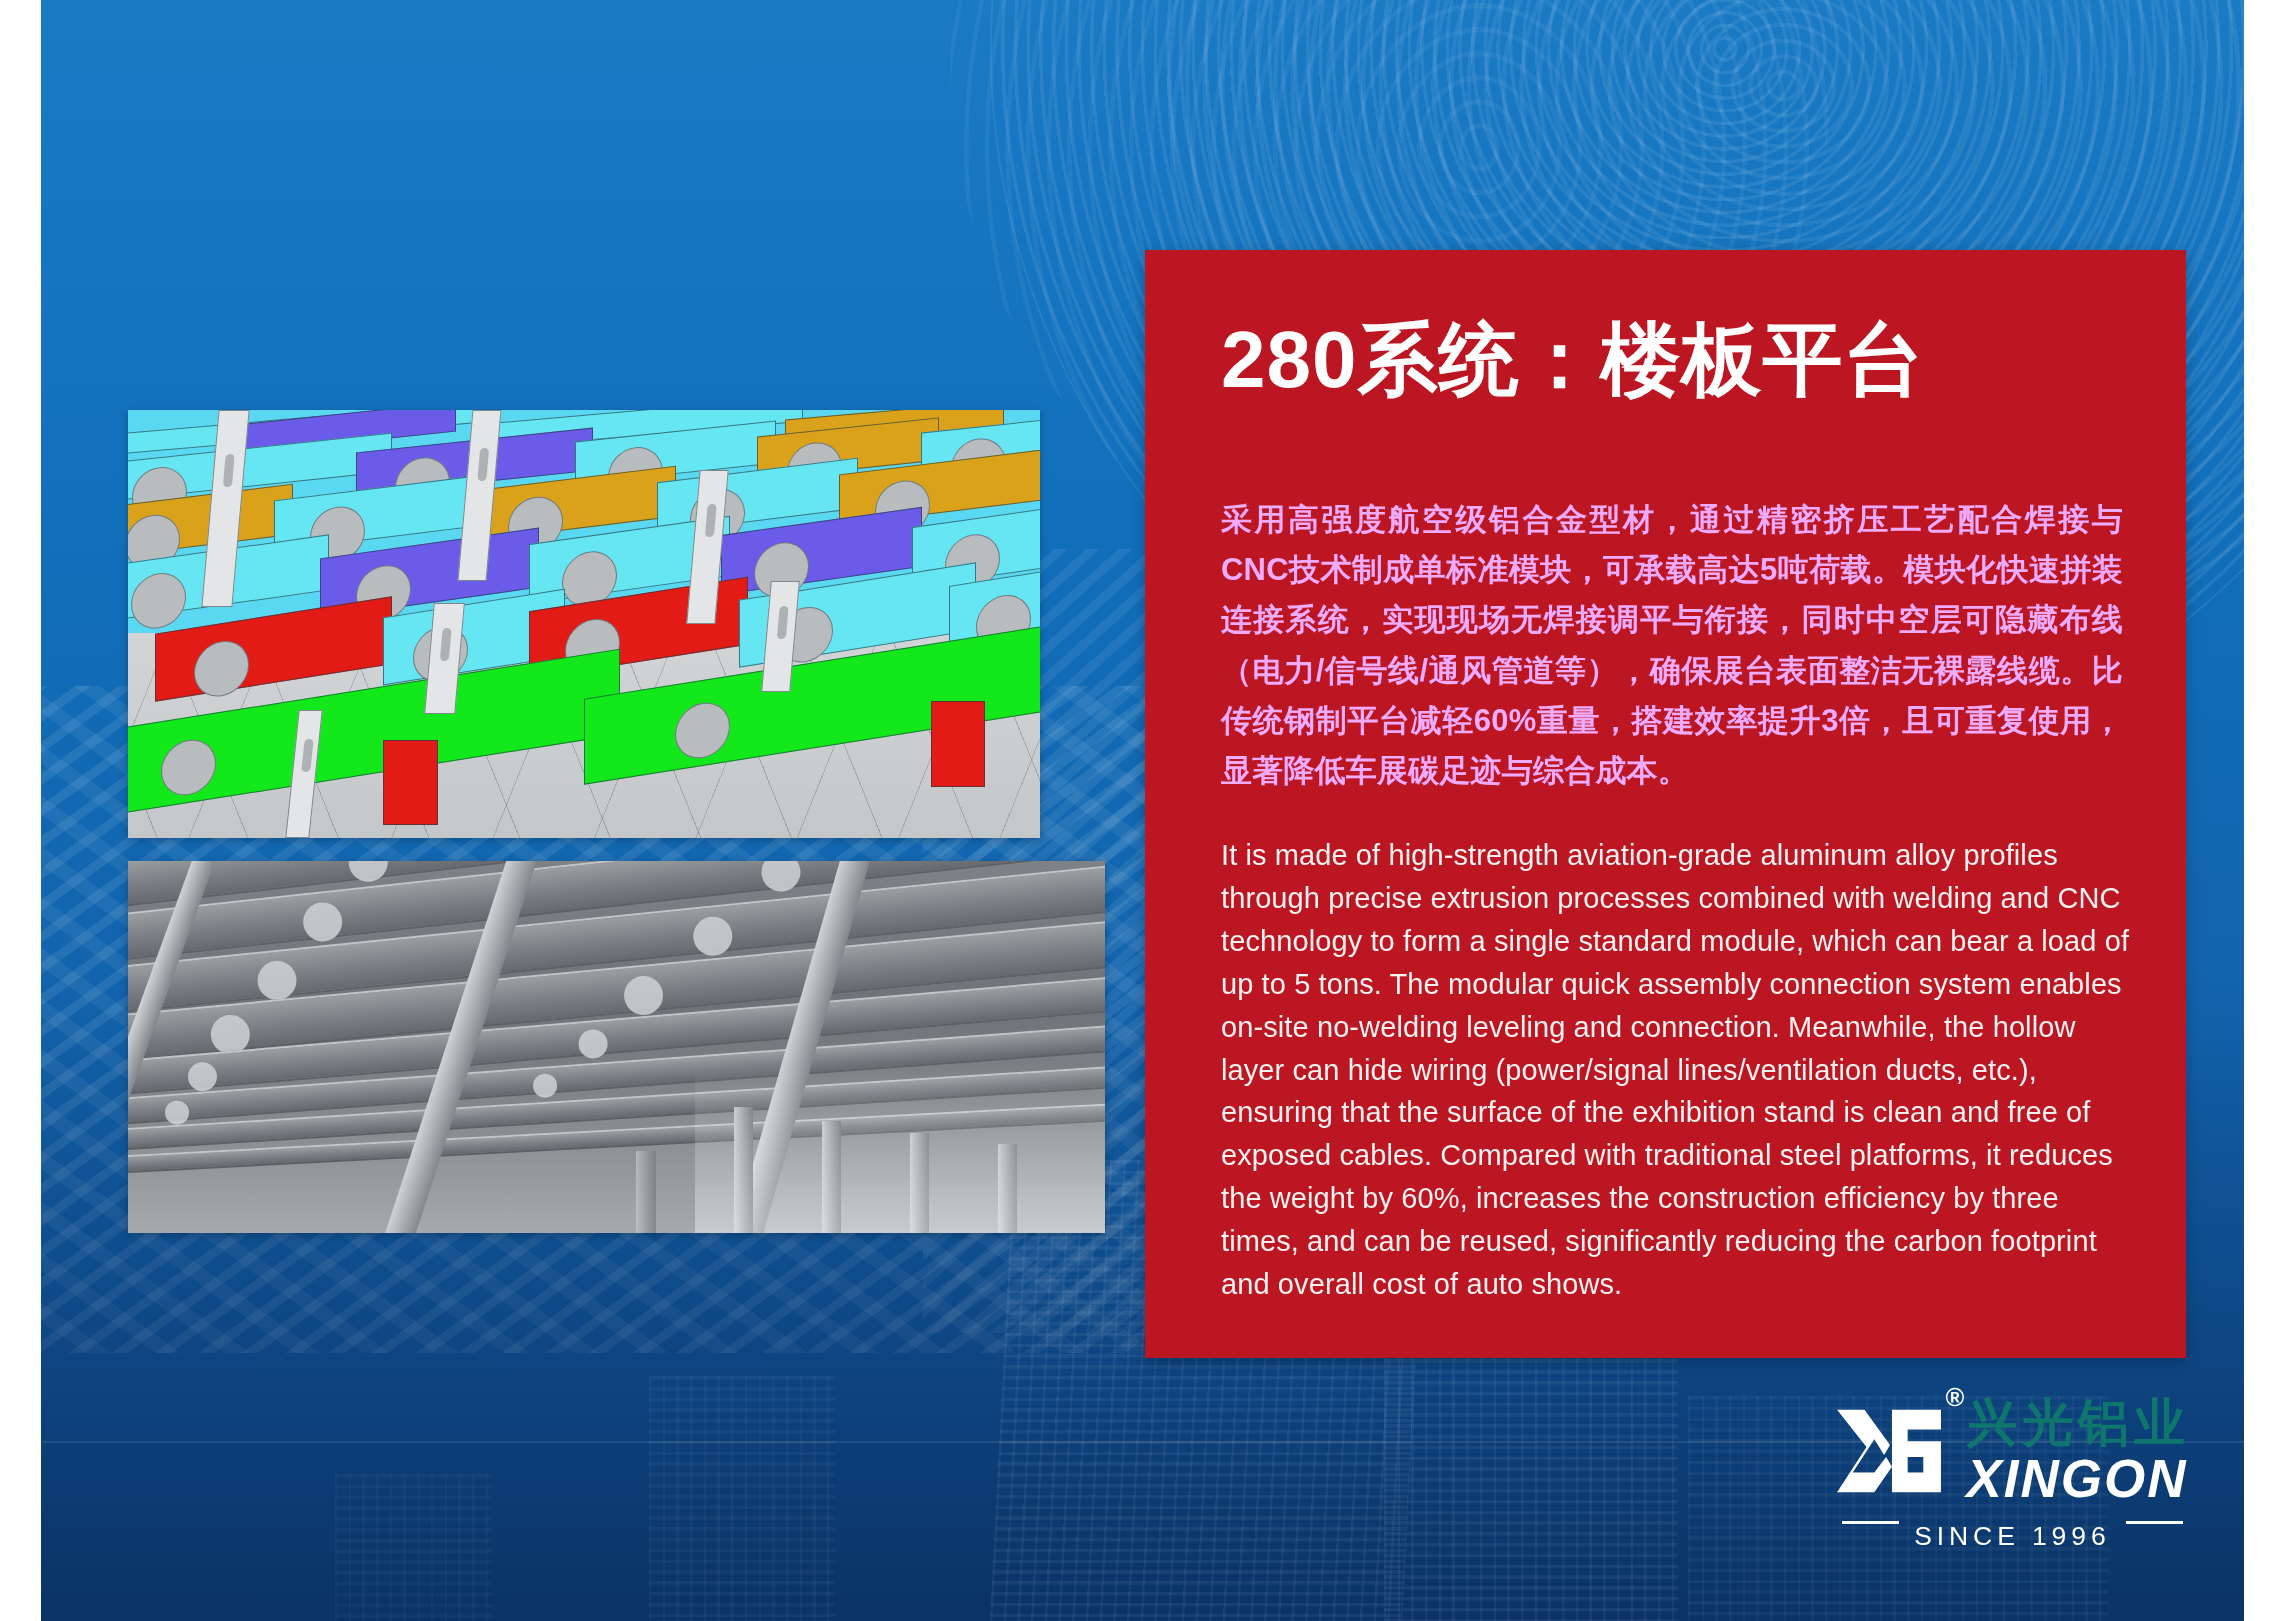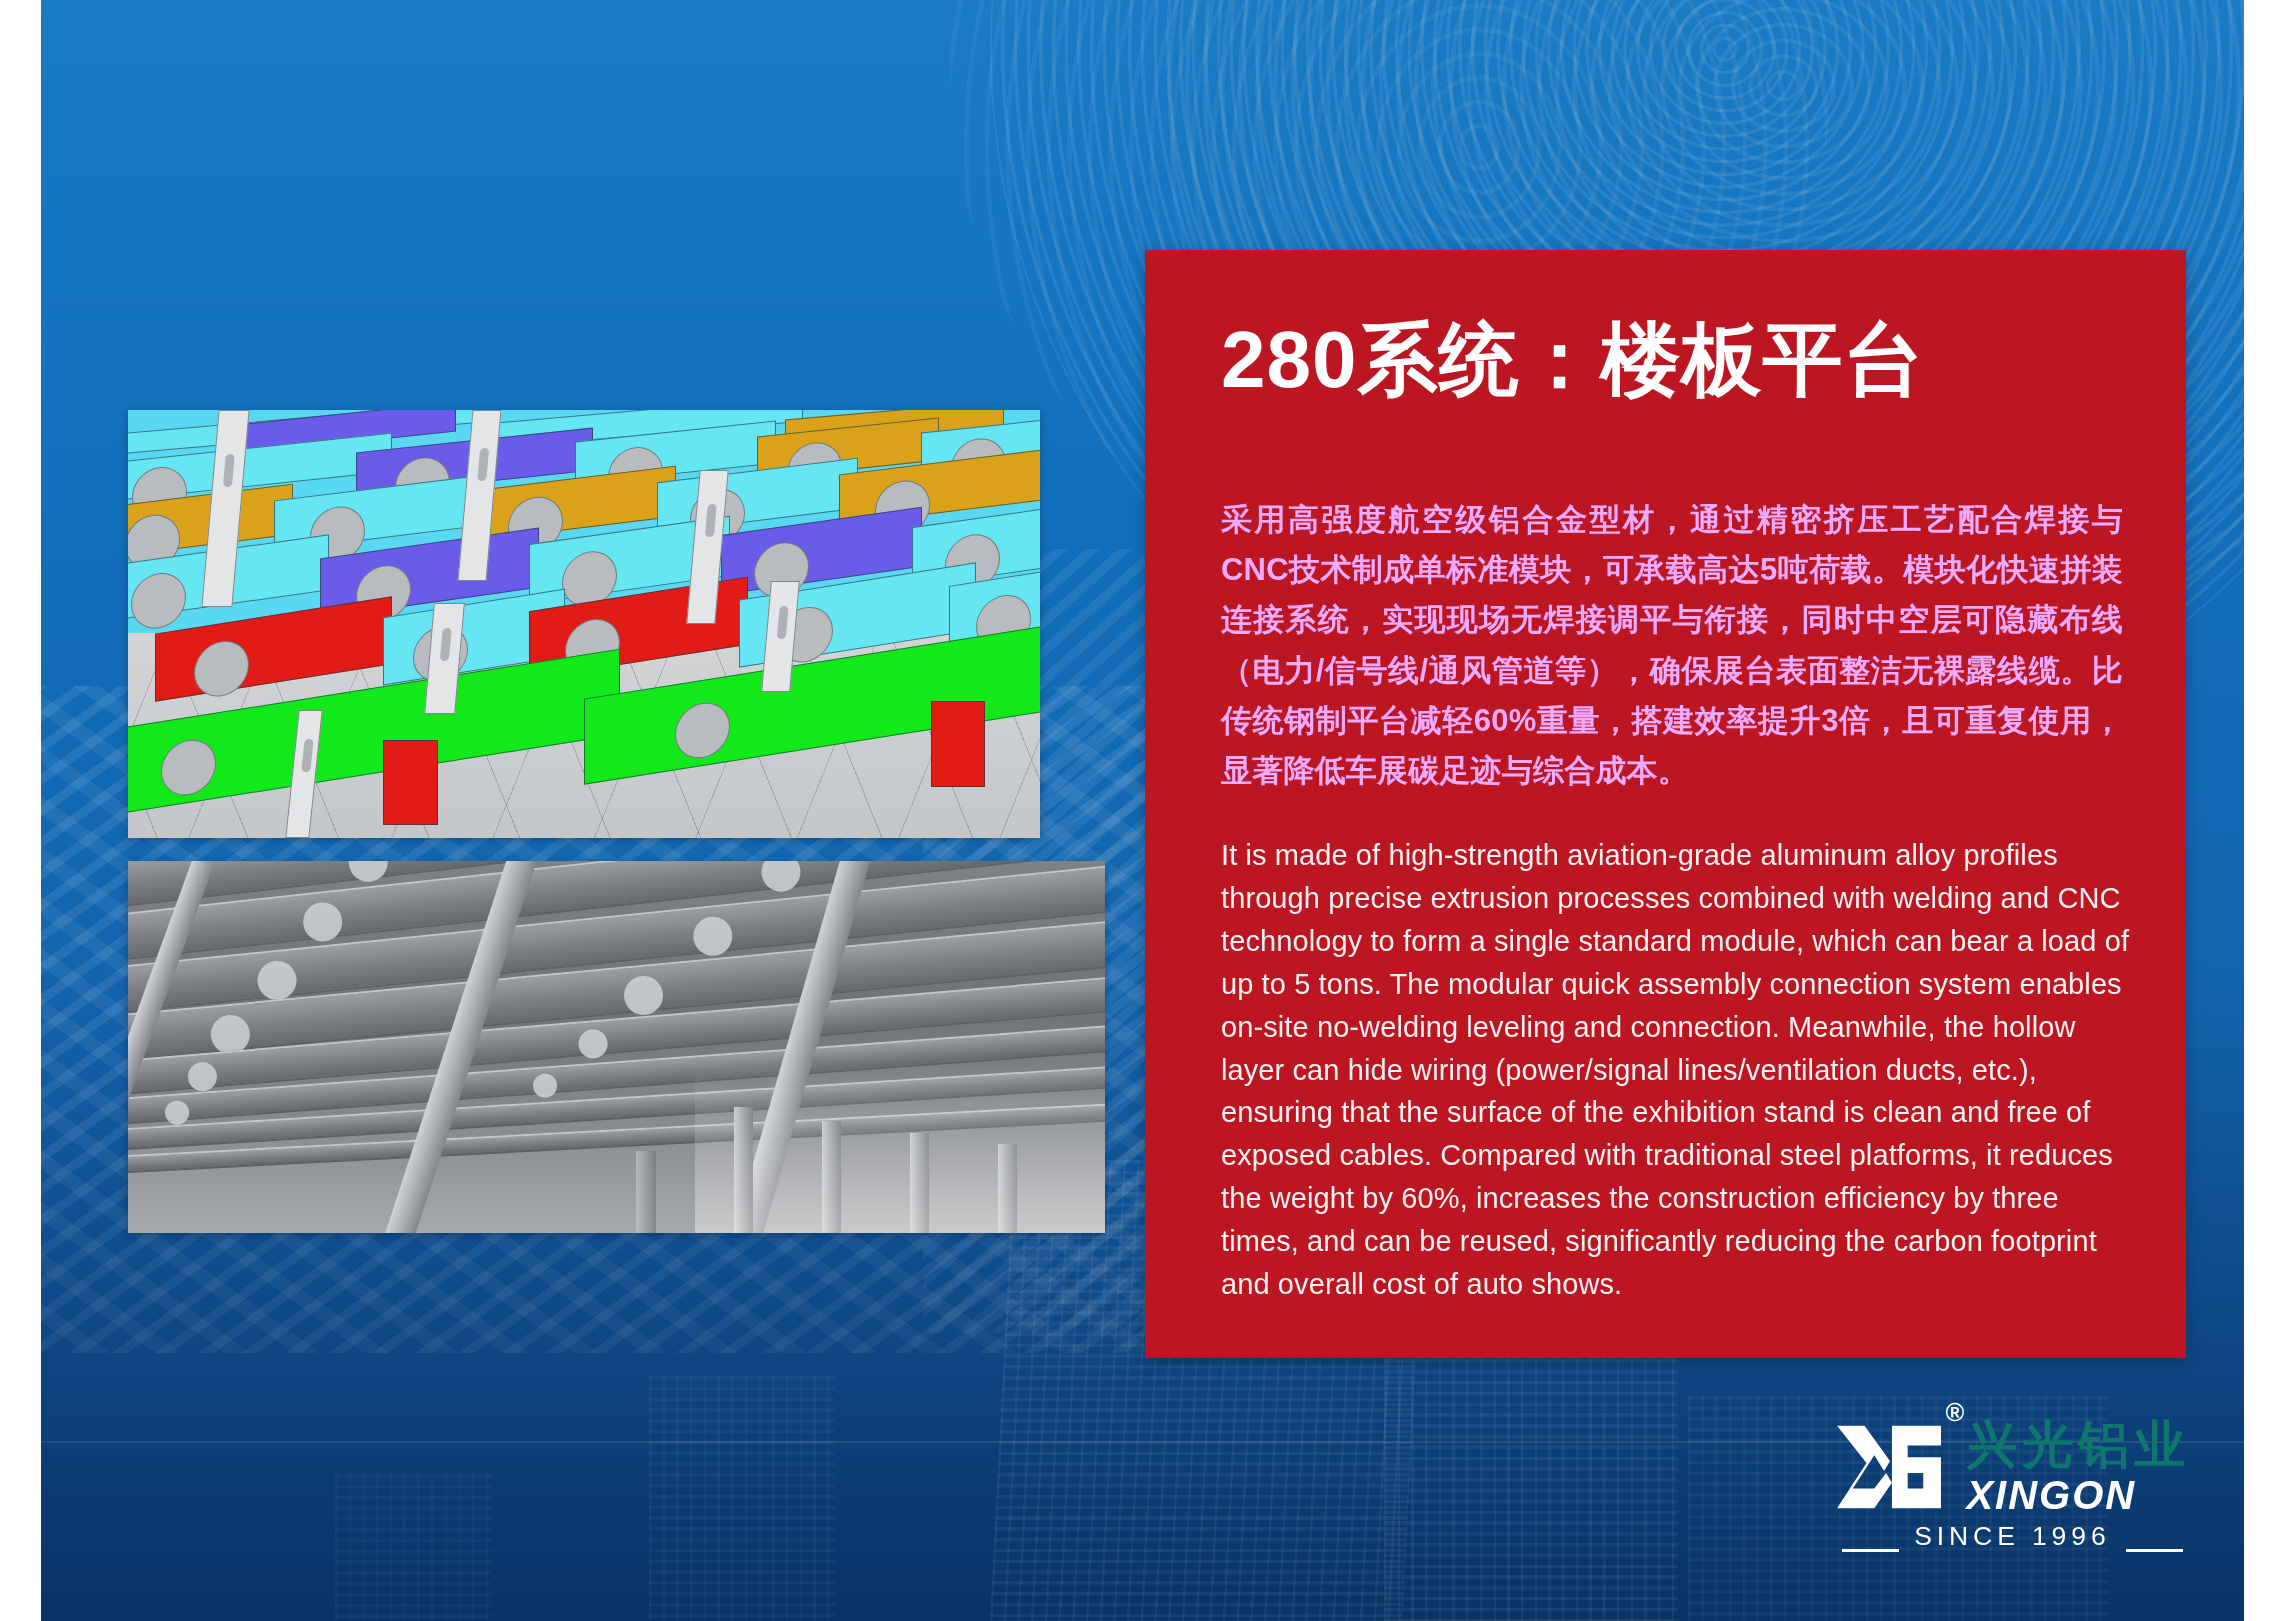--- a/index.html
+++ b/index.html
@@ -237,25 +237,25 @@
   .xg-mark .reg {
     position:absolute; right:-19.6px; top:-19.6px;
     font-size:25.5px; color:#fff; font-weight:600;
   }
   .logo-words { display:flex; flex-direction:column; }
   .logo-cn {
     color:#0f766e; font-size:51px; font-weight:700; letter-spacing:4.9px;
     line-height:1.05;
   }
   .logo-en {
-    color:#ffffff; font-size:40px; font-weight:800; font-style:italic;
+    color:#ffffff; font-size:53px; font-weight:800; font-style:italic;
     letter-spacing:2px; line-height:1.05; margin-top:2px;
   }
   .logo-since {
-    display:flex; align-items:flex-end; gap:15.7px; margin-top:5px;
+    display:flex; align-items:flex-start; gap:15.7px; margin-top:14px;
   }
   .logo-since .rule { width:57px; height:2.9px; background:#ffffff; }
   .logo-since .txt {
     color:#ffffff; font-size:26.5px; letter-spacing:4.9px; font-weight:400;
   }
 </style>
 </head>
 <body>
 
 <div class="slide">

